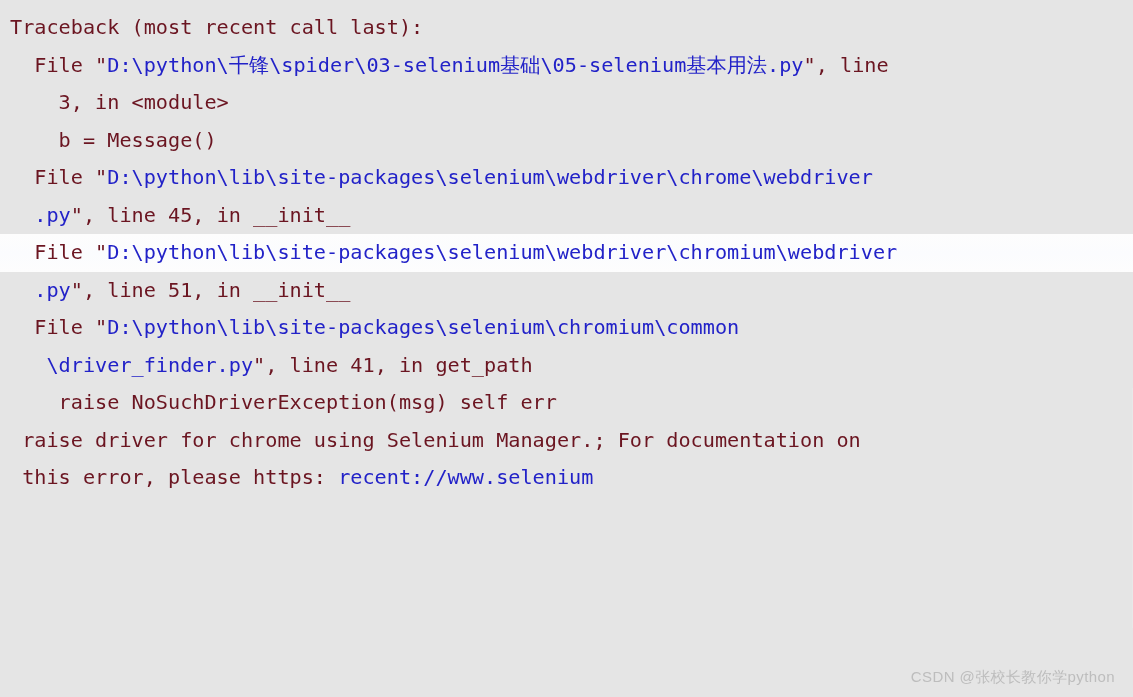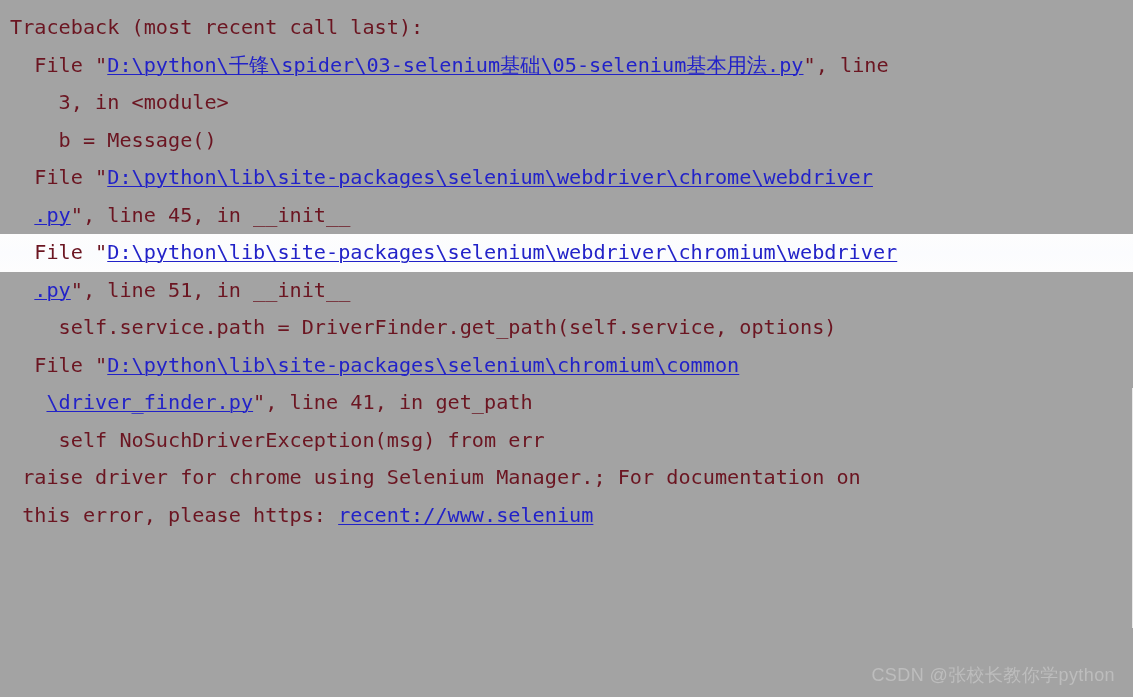--- a/index.html
+++ b/index.html
@@ -15,40 +15,39 @@
     overflow: hidden;
     position: relative;
   }
 
   #traceback-console {
     position: absolute;
     left: 0;
     top: 0;
     width: 1133px;
     height: 697px;
-    background: #a3a3a3;
+    background: #e5e5e5;
     box-sizing: border-box;
     padding: 9px 0 2px 0;
   }
 
   .tb-line {
     font-family: "DejaVu Sans Mono", "Liberation Mono", monospace;
     font-size: 20.2px;
     line-height: 37.5px;
     color: #6b1521;
     white-space: pre;
     letter-spacing: 0px;
     padding-left: 10px;
     height: 37.5px;
     box-sizing: border-box;
   }
 
   .tb-line .lnk {
     color: #2222c8;
-    text-decoration: underline;
     text-underline-offset: 2px;
     text-decoration-thickness: 1px;
   }
 
   .tb-line.band {
     background: linear-gradient(to bottom, #fdfdfd 0%, #fbfcfe 50%, #fdfdfd 100%);
   }
 
   
   #right-edge-rule {
@@ -58,42 +57,41 @@
     width: 1px;
     height: 240px;
     background: #e8e8e8;
   }
 
   #csdn-watermark {
     position: absolute;
     right: 18px;
     bottom: 10px;
     font-family: "Liberation Sans", "DejaVu Sans", sans-serif;
-    font-size: 18px;
+    font-size: 15px;
     color: #bdbdbd;
     letter-spacing: 0.4px;
     white-space: pre;
   }
 </style>
 </head>
 <body>
 
 <div id="traceback-console">
 
 <div class="tb-line"><span>Traceback (most recent call last):</span></div>
     <div class="tb-line"><span>  File "</span><span class="lnk">D:\python\千锋\spider\03-selenium基础\05-selenium基本用法.py</span><span>", line</span></div>
     <div class="tb-line"><span>    3, in &lt;module&gt;</span></div>
     <div class="tb-line"><span>    b = Message()</span></div>
     <div class="tb-line"><span>  File "</span><span class="lnk">D:\python\lib\site-packages\selenium\webdriver\chrome\webdriver</span></div>
     <div class="tb-line"><span>  </span><span class="lnk">.py</span><span>", line 45, in __init__</span></div>
     <div class="tb-line band"><span>  File "</span><span class="lnk">D:\python\lib\site-packages\selenium\webdriver\chromium\webdriver</span></div>
     <div class="tb-line"><span>  </span><span class="lnk">.py</span><span>", line 51, in __init__</span></div>
-    <div class="tb-line"><span>    self.service.path = DriverFinder.get_path(self.service, options)</span></div>
     <div class="tb-line"><span>  File "</span><span class="lnk">D:\python\lib\site-packages\selenium\chromium\common</span></div>
     <div class="tb-line"><span>   </span><span class="lnk">\driver_finder.py</span><span>", line 41, in get_path</span></div>
-    <div class="tb-line"><span>    self NoSuchDriverException(msg) from err</span></div>
+    <div class="tb-line"><span>    raise NoSuchDriverException(msg) self err</span></div>
     <div class="tb-line"><span> raise driver for chrome using Selenium Manager.; For documentation on</span></div>
     <div class="tb-line"><span> this error, please https: </span><span class="lnk">recent://www.selenium</span></div>
   </div>
 
 <div id="right-edge-rule"></div>
 
 <div id="csdn-watermark">CSDN @张校长教你学python</div>
 
 </body></html>

